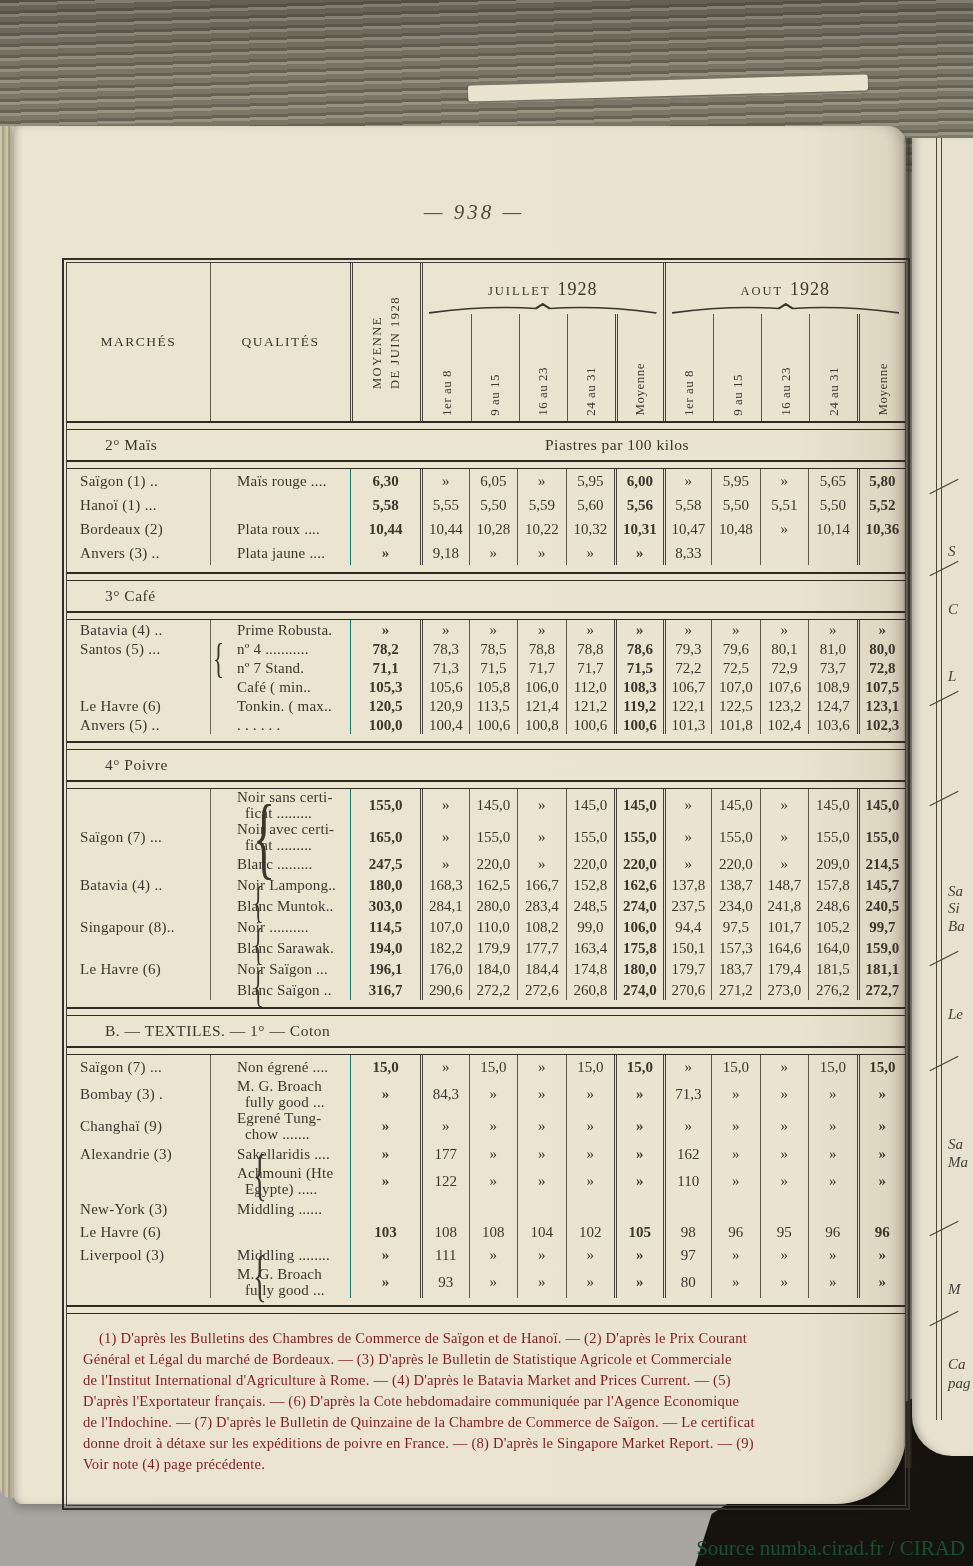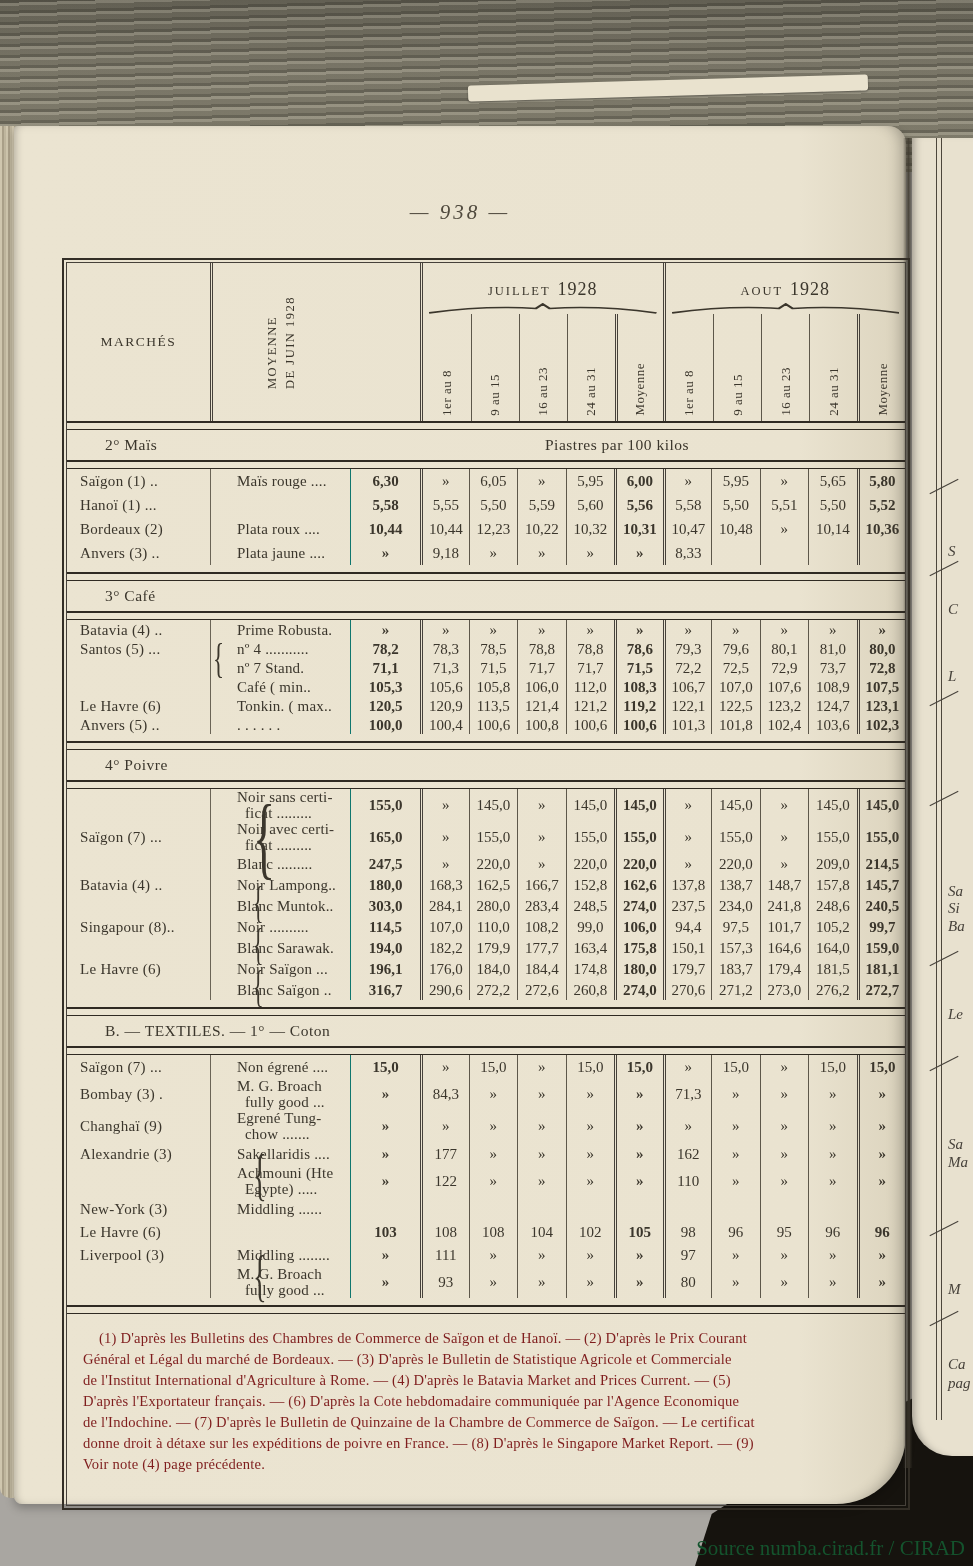--- a/index.html
+++ b/index.html
@@ -30,21 +30,21 @@
     border-radius:0 0 0 40px;box-shadow:inset 8px 0 9px -6px rgba(0,0,0,.35);}
   .np-rule{position:absolute;left:24px;top:0;bottom:36px;width:4px;
     border-left:1.5px solid #4c463b;border-right:1px solid #4c463b;}
   .np-frag{position:absolute;left:36px;font-size:15px;color:#46413a;font-style:italic;}
   .np-dash{position:absolute;left:16px;width:32px;border-top:1.6px solid #46413a;transform:rotate(-27deg);}
   .source-caption{right:8px;bottom:5px;font-family:Liberation Serif, serif;
     font-size:21px;color:#14532d;z-index:9;}
 
   
   .page-number{left:14px;top:200px;width:892px;text-align:center;font-style:italic;
-    font-size:21px;letter-spacing:3px;color:#504a3e;}
+    font-size:21px;letter-spacing:3px;color:#504a3e;padding-left:14px;}
 
   .tbox{left:62px;top:258px;width:844px;border:2.5px solid #332e26;}
   .tbox-inner{border:1px solid #46413a;margin:2px;padding-bottom:10px;background:transparent;}
 
   .tgrid{display:grid;grid-template-columns:143px 140px 70px repeat(10,48.5px);}
 
   
   .thead{height:158px;}
   .h-cell{display:flex;align-items:center;justify-content:center;}
   .h-label{font-size:13.5px;letter-spacing:1.5px;}
@@ -138,20 +138,23 @@
 
 <div class="abs page-number">— 938 —</div>
 
 <div class="abs tbox">
  <div class="tbox-inner">
 
   <div class="tgrid thead">
     <div class="h-cell">
       <span class="h-label">MARCHÉS</span>
     </div>
+    <div class="h-cell h-q">
+      <span class="h-label">QUALITÉS</span>
+    </div>
     <div class="h-cell h-juin">
       <span class="vstack">
         <span class="vtxt">MOYENNE</span>
         <span class="vtxt">DE JUIN 1928</span>
       </span>
     </div>
     <div class="h-month h-juillet">
       <div class="mtitle">
         <span class="mname">JUILLET</span>
         <span class="myear">1928</span>
@@ -244,21 +247,21 @@
           <div class="val v7">5,50</div>
           <div class="val v8">5,51</div>
           <div class="val v9">5,50</div>
           <div class="val v10">5,52</div>
         </div>
             <div class="trow">
           <div class="c-m">Bordeaux (2)</div>
           <div class="c-q">Plata roux ....</div>
           <div class="val v0">10,44</div>
           <div class="val v1">10,44</div>
-          <div class="val v2">12,23</div>
+          <div class="val v2">10,28</div>
           <div class="val v3">10,22</div>
           <div class="val v4">10,32</div>
           <div class="val v5">10,31</div>
           <div class="val v6">10,47</div>
           <div class="val v7">10,48</div>
           <div class="val v8">»</div>
           <div class="val v9">10,14</div>
           <div class="val v10">10,36</div>
         </div>
             <div class="trow">

